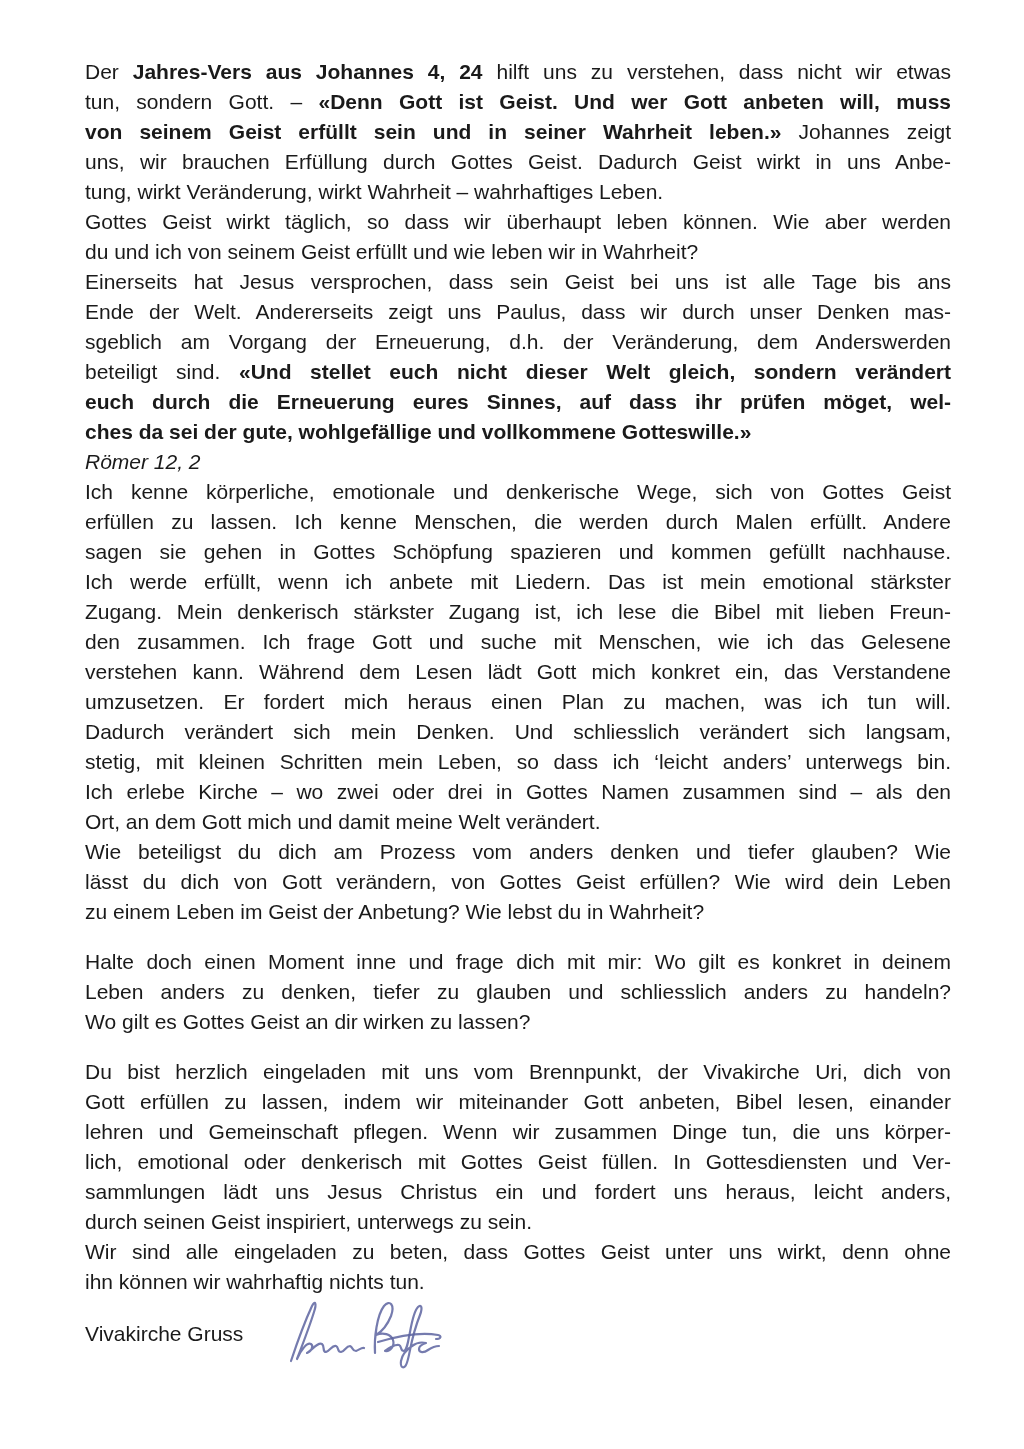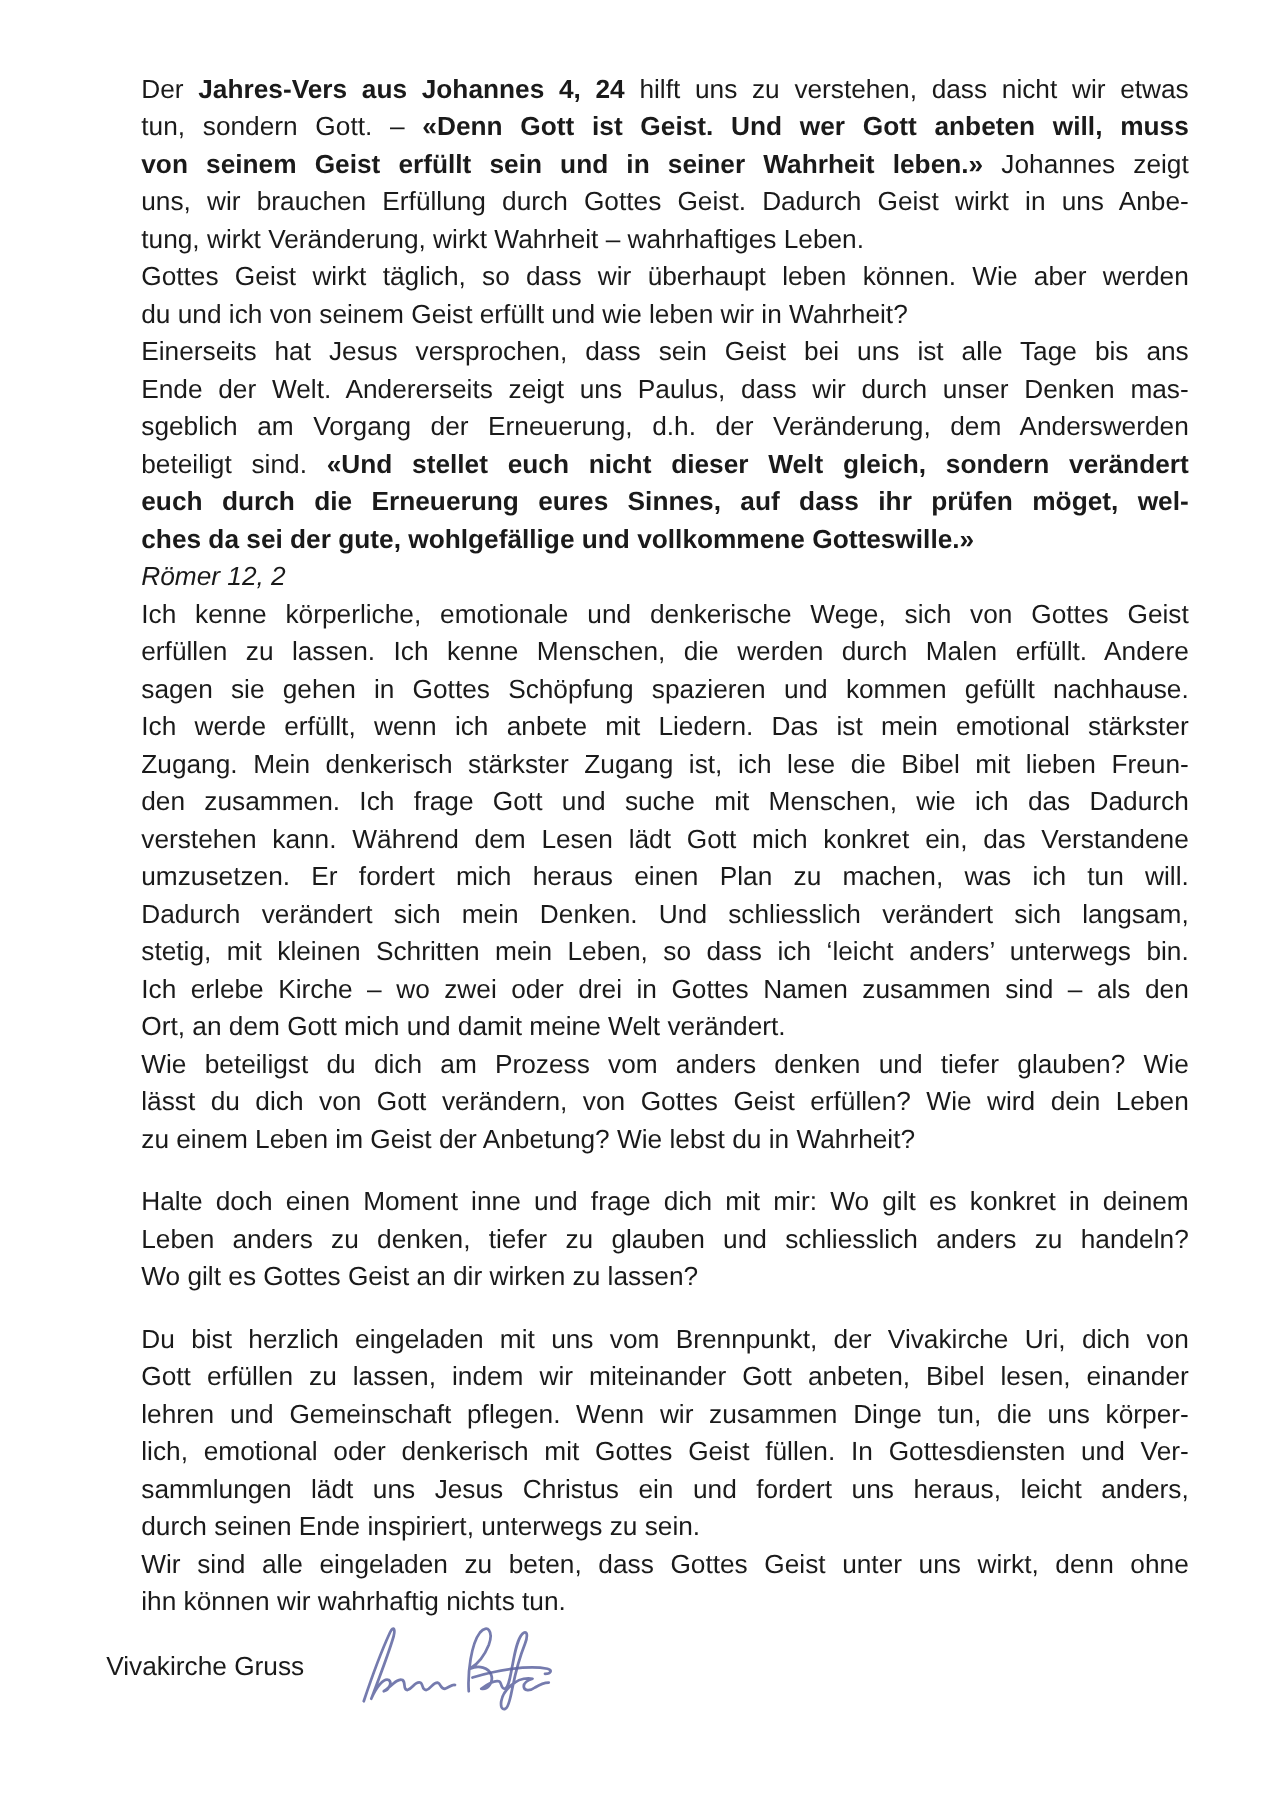--- a/index.html
+++ b/index.html
@@ -13,21 +13,21 @@
   }
   .doc {
     position: absolute;
     left: 85px;
     top: 57px;
     width: 866px;
     font-size: 21px;
     line-height: 30px;
     letter-spacing: 0;
   }
-  .line { text-align: justify; text-align-last: justify; margin-left: 28px; }
+  .line { text-align: justify; text-align-last: justify; }
   .line.end { text-align: justify; text-align-last: left; }
   .gap { height: 20px; }
   .s-r { font-weight: 400; font-style: normal; }
   .s-b { font-weight: 700; font-style: normal; }
   .s-bi { font-weight: 700; }
   .s-i { font-weight: 400; font-style: italic; }
   .closing {
     margin-top: 22px;
     position: relative;
     height: 90px;
@@ -64,41 +64,41 @@
       <div class="line"><span class="s-r">sgeblich am Vorgang der Erneuerung, d.h. der Veränderung, dem Anderswerden</span></div>
       <div class="line"><span class="s-r">beteiligt sind. </span><span class="s-bi">«Und stellet euch nicht dieser Welt gleich, sondern verändert</span></div>
       <div class="line"><span class="s-bi">euch durch die Erneuerung eures Sinnes, auf dass ihr prüfen möget, wel-</span></div>
       <div class="line end"><span class="s-bi">ches da sei der gute, wohlgefällige und vollkommene Gotteswille.»</span></div>
       <div class="line end"><span class="s-i">Römer 12, 2</span></div>
       <div class="line"><span class="s-r">Ich kenne körperliche, emotionale und denkerische Wege, sich von Gottes Geist</span></div>
       <div class="line"><span class="s-r">erfüllen zu lassen. Ich kenne Menschen, die werden durch Malen erfüllt. Andere</span></div>
       <div class="line"><span class="s-r">sagen sie gehen in Gottes Schöpfung spazieren und kommen gefüllt nachhause.</span></div>
       <div class="line"><span class="s-r">Ich werde erfüllt, wenn ich anbete mit Liedern. Das ist mein emotional stärkster</span></div>
       <div class="line"><span class="s-r">Zugang. Mein denkerisch stärkster Zugang ist, ich lese die Bibel mit lieben Freun-</span></div>
-      <div class="line"><span class="s-r">den zusammen. Ich frage Gott und suche mit Menschen, wie ich das Dadurch</span></div>
+      <div class="line"><span class="s-r">den zusammen. Ich frage Gott und suche mit Menschen, wie ich das Gelesene</span></div>
       <div class="line"><span class="s-r">verstehen kann. Während dem Lesen lädt Gott mich konkret ein, das Verstandene</span></div>
       <div class="line"><span class="s-r">umzusetzen. Er fordert mich heraus einen Plan zu machen, was ich tun will.</span></div>
       <div class="line"><span class="s-r">Dadurch verändert sich mein Denken. Und schliesslich verändert sich langsam,</span></div>
       <div class="line"><span class="s-r">stetig, mit kleinen Schritten mein Leben, so dass ich ‘leicht anders’ unterwegs bin.</span></div>
       <div class="line"><span class="s-r">Ich erlebe Kirche – wo zwei oder drei in Gottes Namen zusammen sind – als den</span></div>
       <div class="line end"><span class="s-r">Ort, an dem Gott mich und damit meine Welt verändert.</span></div>
       <div class="line"><span class="s-r">Wie beteiligst du dich am Prozess vom anders denken und tiefer glauben? Wie</span></div>
       <div class="line"><span class="s-r">lässt du dich von Gott verändern, von Gottes Geist erfüllen? Wie wird dein Leben</span></div>
       <div class="line end"><span class="s-r">zu einem Leben im Geist der Anbetung? Wie lebst du in Wahrheit?</span></div>
       <div class="gap"></div>
       <div class="line"><span class="s-r">Halte doch einen Moment inne und frage dich mit mir: Wo gilt es konkret in deinem</span></div>
       <div class="line"><span class="s-r">Leben anders zu denken, tiefer zu glauben und schliesslich anders zu handeln?</span></div>
       <div class="line end"><span class="s-r">Wo gilt es Gottes Geist an dir wirken zu lassen?</span></div>
       <div class="gap"></div>
       <div class="line"><span class="s-r">Du bist herzlich eingeladen mit uns vom Brennpunkt, der Vivakirche Uri, dich von</span></div>
       <div class="line"><span class="s-r">Gott erfüllen zu lassen, indem wir miteinander Gott anbeten, Bibel lesen, einander</span></div>
       <div class="line"><span class="s-r">lehren und Gemeinschaft pflegen. Wenn wir zusammen Dinge tun, die uns körper-</span></div>
       <div class="line"><span class="s-r">lich, emotional oder denkerisch mit Gottes Geist füllen. In Gottesdiensten und Ver-</span></div>
       <div class="line"><span class="s-r">sammlungen lädt uns Jesus Christus ein und fordert uns heraus, leicht anders,</span></div>
-      <div class="line end"><span class="s-r">durch seinen Ende inspiriert, unterwegs zu sein.</span></div>
+      <div class="line end"><span class="s-r">durch seinen Geist inspiriert, unterwegs zu sein.</span></div>
       <div class="line"><span class="s-r">Wir sind alle eingeladen zu beten, dass Gottes Geist unter uns wirkt, denn ohne</span></div>
       <div class="line end"><span class="s-r">ihn können wir wahrhaftig nichts tun.</span></div>
     </div>
   <div class="closing">
     <span class="closing-label">Vivakirche Gruss</span>
     <svg class="signature" viewBox="0 0 165 78" aria-label="Andreas Reifler">
       <g id="sig-ink">
 
         <path d="M6,64 C12,46 21,22 27,9 C30,3 32,6 29,15 C24,31 17,49 12,62 C16,53 22,45 26,47 C29,49 26,55 22,56 C27,53 33,45 37,47 C40,49 37,55 41,55 C45,54 47,48 51,49 C54,50 52,55 56,55 C60,54 61,49 65,49 C68,50 67,54 71,54 C74,53 77,50 79,51" stroke="#5d64a0" opacity="0.85"></path>
 

